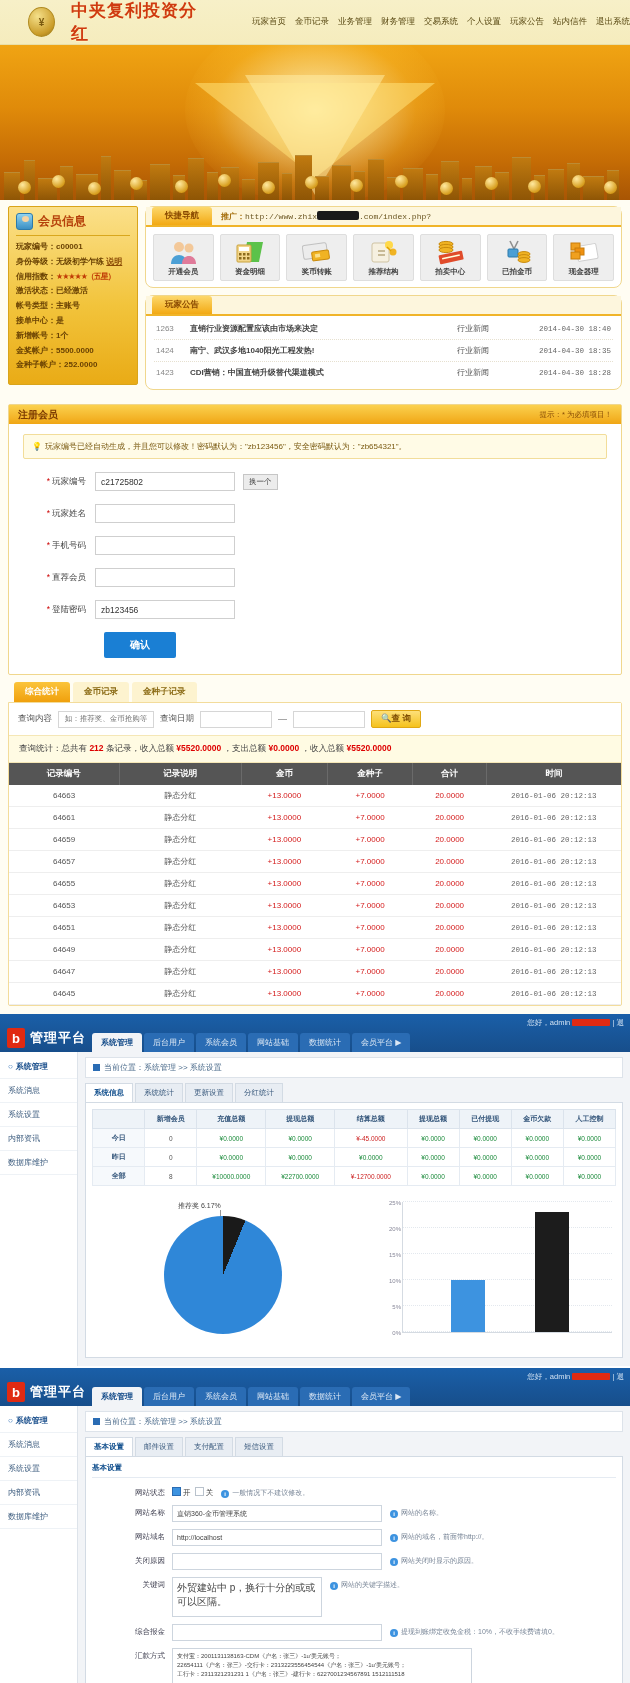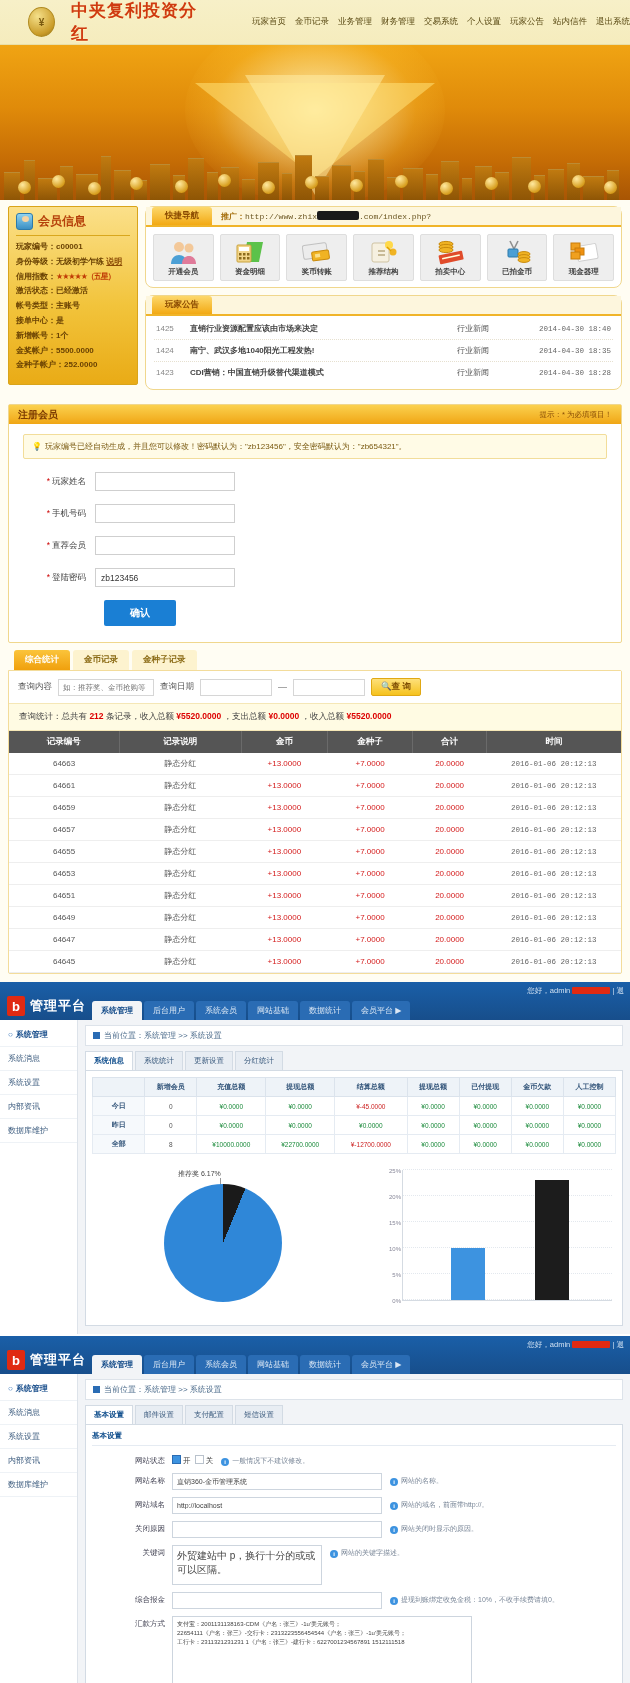--- a/index.html
+++ b/index.html
@@ -153,21 +153,21 @@
   
   .stat-tabs { display:flex; gap:3px; padding-left:6px; }
   .s-tab {
     font-size:8.5px; padding:4px 11px; border-radius:3px 3px 0 0; cursor:pointer;
     background:#fdf3cf; color:#8a6a14; font-weight:bold;
   }
   .s-tab.active { background:linear-gradient(#fbc43b,#f0a00d); color:#fff; }
   .stat-panel { background:#fffdf0; border:1px solid #f3dc9b; border-radius:0 2px 2px 2px; }
   .query-bar { display:flex; align-items:center; gap:6px; padding:7px 9px; background:#fff; border-bottom:1px solid #f5e7b6; }
   .q-label { font-size:8.5px; color:#555; }
-  .q-input { width:96px;height:17px;border:1px solid #d6d6d6;font-size:7.5px;padding:0 4px;color:#aaa;font-family:Liberation Sans, sans-serif; }
+  .q-input { width:96px;height:17px;border:1px solid #d6d6d6;font-size:7.5px;padding:0 4px;color:#aaa;font-family:Liberation Mono, monospace;text-align:center; }
   .q-date { width:72px;height:17px;border:1px solid #d6d6d6;font-size:7.5px;padding:0 4px;background:#fff; }
   .q-dash { font-size:9px;color:#777; }
   .q-btn {
     background:linear-gradient(#fde07a,#f5c21d); border:1px solid #e0a814;
     font-size:8.5px;font-weight:bold;color:#7d4c03;padding:2px 9px;cursor:pointer;border-radius:2px;
   }
   .summary { background:#fffbe3; padding:7px 10px; font-size:8.5px; color:#444; border-bottom:1px solid #f5e7b6; }
   .summary .red { color:#d00; font-weight:bold; }
   table.rec { width:100%; border-collapse:collapse; background:#fff; }
   table.rec th {
@@ -462,21 +462,21 @@
             </div>
           </div>
         </div>
 
         <div class="panel">
           <div class="tabstrip">
             <div class="tab-on">玩家公告</div>
           </div>
           <div class="notice-list">
             <div class="notice-row">
-              <div class="nr-id">1425</div>
+              <div class="nr-id">1263</div>
               <div class="nr-title">直销行业资源配置应该由市场来决定</div>
               <div class="nr-cat">行业新闻</div>
               <div class="nr-time">2014-04-30 18:40</div>
             </div>
             <div class="notice-row">
               <div class="nr-id">1424</div>
               <div class="nr-title">南宁、武汉多地1040阳光工程发热!</div>
               <div class="nr-cat">行业新闻</div>
               <div class="nr-time">2014-04-30 18:35</div>
             </div>
@@ -495,20 +495,25 @@
     <div class="section" style="margin-top:7px">
       <div class="section-head">
         <div class="st">注册会员</div>
         <div class="sh-hint">提示：* 为必填项目！</div>
       </div>
       <div class="sec-body">
         <div class="tipbox">
           <span class="bulb">💡</span><span>玩家编号已经自动生成，并且您可以修改！密码默认为："zb123456"，安全密码默认为："zb654321"。</span>
         </div>
 
+        <div class="form-row">
+          <div class="f-label"><b>*</b><span>玩家编号</span></div>
+          <input class="f-input" value="c21725802" style="">
+          <button class="f-btn">换一个</button>
+        </div>
         <div class="form-row">
           <div class="f-label"><b>*</b><span>玩家姓名</span></div>
           <input class="f-input" value="" style="">
         </div>
         <div class="form-row">
           <div class="f-label"><b>*</b><span>手机号码</span></div>
           <input class="f-input" value="" style="">
         </div>
         <div class="form-row">
           <div class="f-label"><b>*</b><span>直荐会员</span></div>

